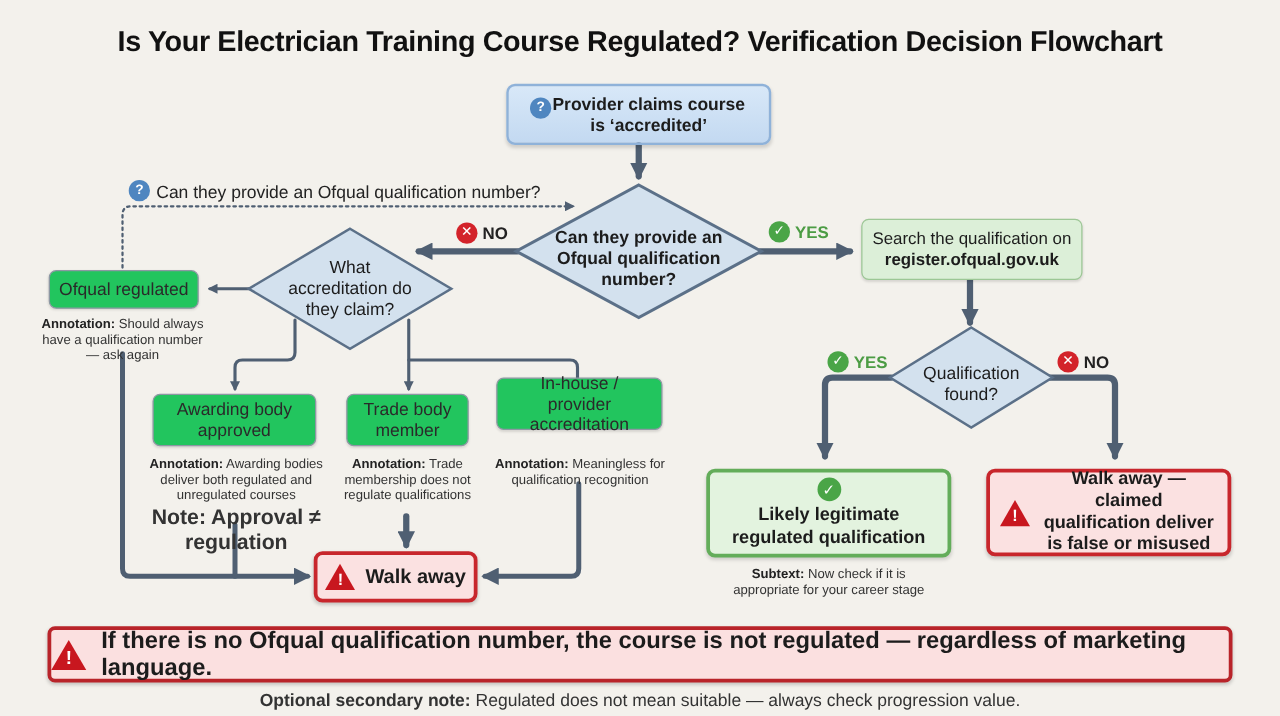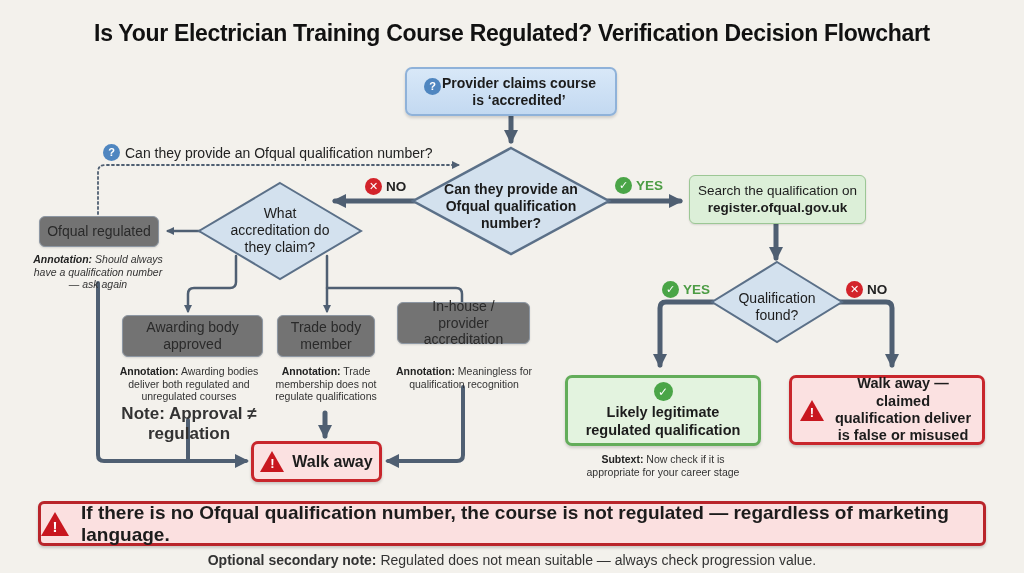--- a/index.html
+++ b/index.html
@@ -21,21 +21,21 @@
     display: flex; align-items: center; justify-content: center;
     text-align: center; line-height: 1.2;
   }
   .box-blue {
     background: linear-gradient(#d8e8f8, #c3d9f1);
     border: 2px solid #8fb2d9; border-radius: 7px;
     font-weight: bold; font-size: 14px;
     box-shadow: 0 2px 3px rgba(0,0,0,0.15);
   }
   .box-grey {
-    background: #737373; border: 1.5px solid #8d97a3; border-radius: 6px;
+    background: #22c55e; border: 1.5px solid #8d97a3; border-radius: 6px;
     font-size: 14px; color: #2a2a2a;
     box-shadow: 0 1px 2px rgba(0,0,0,0.12);
   }
   .box-green {
     background: #dcefd8; border: 1.5px solid #9cc795; border-radius: 6px;
     font-size: 13.5px; box-shadow: 0 1px 2px rgba(0,0,0,0.12);
   }
   .box-green-strong {
     background: #e3f3df; border: 3px solid #63ad5a; border-radius: 7px;
     font-weight: bold; font-size: 14.5px; flex-direction: column;
@@ -196,26 +196,26 @@
   <span style="flex:1;">Walk away — claimed qualification deliver is false or misused</span>
 </div>
 
 <div class="diamond-text" style="left:225px; top:205px; width:110px;">
   <span>What accreditation do they claim?</span>
 </div>
 
 <div class="node box-grey" style="left:39px; top:216px; width:120px; height:31px;">
   <span>Ofqual regulated</span>
 </div>
-<div class="annot" style="left:28px; top:253px; width:140px;font-style:italic;">
+<div class="annot" style="left:28px; top:253px; width:140px;">
   <b>Annotation:</b>
   <span>Should always have a qualification number — ask again</span>
 </div>
 
-<div class="node box-grey" style="left:122px; top:315px; width:141px; height:42px; padding:0 10px;">
+<div class="node box-grey" style="left:122px; top:315px; width:131px; height:42px; padding:0 10px;">
   <span>Awarding body approved</span>
 </div>
 <div class="annot" style="left:118px; top:365px; width:142px;">
   <b>Annotation:</b>
   <span>Awarding bodies deliver both regulated and unregulated courses</span>
 </div>
 <div class="annot bold" style="left:112px; top:404px; width:154px; font-size:17px;">
   <span>Note: Approval ≠ regulation</span>
 </div>
 

